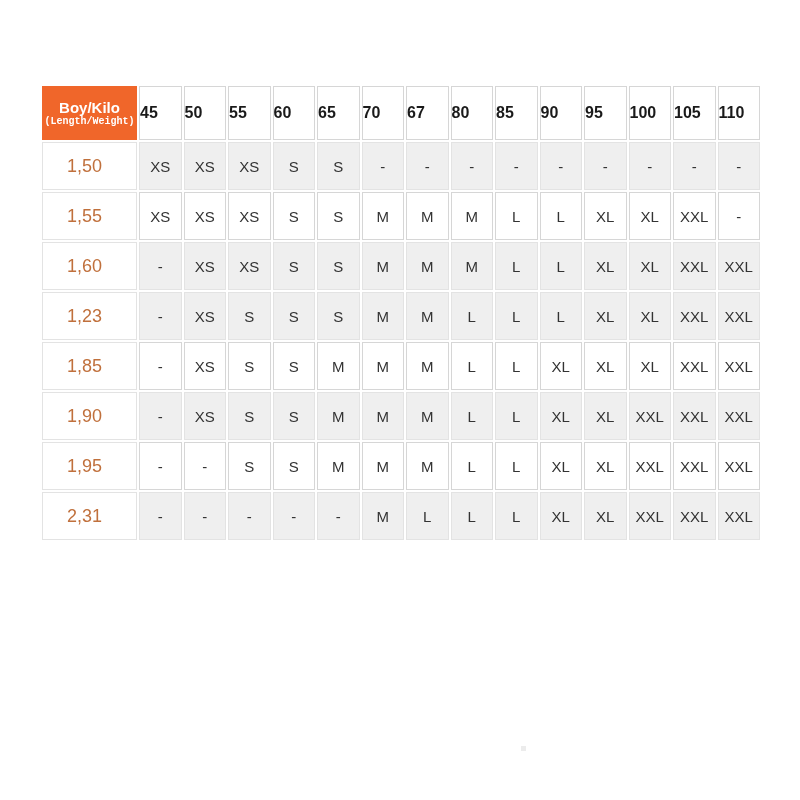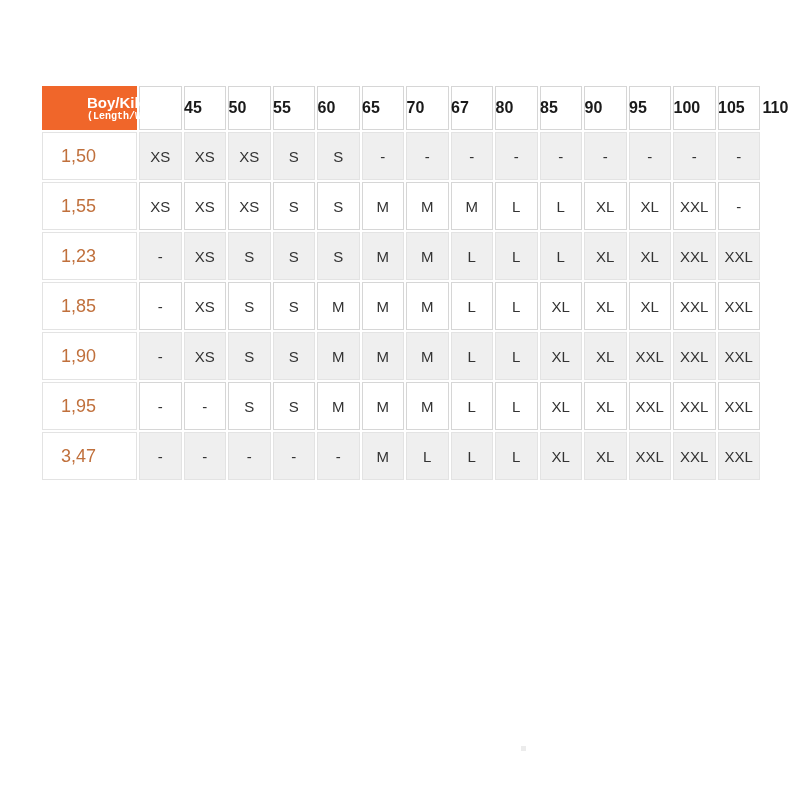--- a/index.html
+++ b/index.html
@@ -25,21 +25,21 @@
     border-spacing: 2px;
     table-layout: fixed;
     width: 722px;
   }
   th, td {
     box-sizing: border-box;
     padding: 0;
   }
   col.first { width: 95px; }
   
-  thead th { height: 44px; vertical-align: middle; padding-left: 44px; }
+  thead th { height: 54px; vertical-align: middle; }
   th.corner {
     background: var(--header_orange, #f0662a);
     border: 1px solid var(--header_orange, #f0662a);
     color: #ffffff;
     font-weight: bold;
     text-align: center;
     line-height: 1.15;
   }
   th.corner .l1 { display: block; font-size: 15px; }
   th.corner .l2 { display: block; font-size: 10px; font-family: Liberation Mono, monospace; }
@@ -53,21 +53,21 @@
   }
   
   tbody th, tbody td { height: 48px; vertical-align: middle; }
   tbody th.label {
     background: #ffffff;
     border: 1px solid var(--border_light, #e3e3e3);
     color: var(--label_orange, #c0703c);
     font-weight: normal;
     font-size: 18px;
     text-align: left;
-    padding-left: 18px;
+    padding-left: 24px;
     margin-left: 46px;
   }
   tbody td.cell {
     background: #ffffff;
     border: 1px solid var(--border_gray, #d6d6d6);
     color: var(--cell_text, #333333);
     font-size: 15px;
     text-align: center;
   }
   tbody tr.alt td.cell {
@@ -146,20 +146,37 @@
             <td class="cell">M</td>
             <td class="cell">M</td>
             <td class="cell">L</td>
             <td class="cell">L</td>
             <td class="cell">XL</td>
             <td class="cell">XL</td>
             <td class="cell">XXL</td>
             <td class="cell">-</td>
           </tr>
           <tr class="alt">
+            <th class="label">1,60</th>
+            <td class="cell">-</td>
+            <td class="cell">XS</td>
+            <td class="cell">XS</td>
+            <td class="cell">S</td>
+            <td class="cell">S</td>
+            <td class="cell">M</td>
+            <td class="cell">M</td>
+            <td class="cell">M</td>
+            <td class="cell">L</td>
+            <td class="cell">L</td>
+            <td class="cell">XL</td>
+            <td class="cell">XL</td>
+            <td class="cell">XXL</td>
+            <td class="cell">XXL</td>
+          </tr>
+          <tr class="alt">
             <th class="label">1,23</th>
             <td class="cell">-</td>
             <td class="cell">XS</td>
             <td class="cell">S</td>
             <td class="cell">S</td>
             <td class="cell">S</td>
             <td class="cell">M</td>
             <td class="cell">M</td>
             <td class="cell">L</td>
             <td class="cell">L</td>
@@ -214,21 +231,21 @@
             <td class="cell">M</td>
             <td class="cell">L</td>
             <td class="cell">L</td>
             <td class="cell">XL</td>
             <td class="cell">XL</td>
             <td class="cell">XXL</td>
             <td class="cell">XXL</td>
             <td class="cell">XXL</td>
           </tr>
           <tr class="alt">
-            <th class="label">3,47</th>
+            <th class="label">2,31</th>
             <td class="cell">-</td>
             <td class="cell">-</td>
             <td class="cell">-</td>
             <td class="cell">-</td>
             <td class="cell">-</td>
             <td class="cell">M</td>
             <td class="cell">L</td>
             <td class="cell">L</td>
             <td class="cell">L</td>
             <td class="cell">XL</td>

